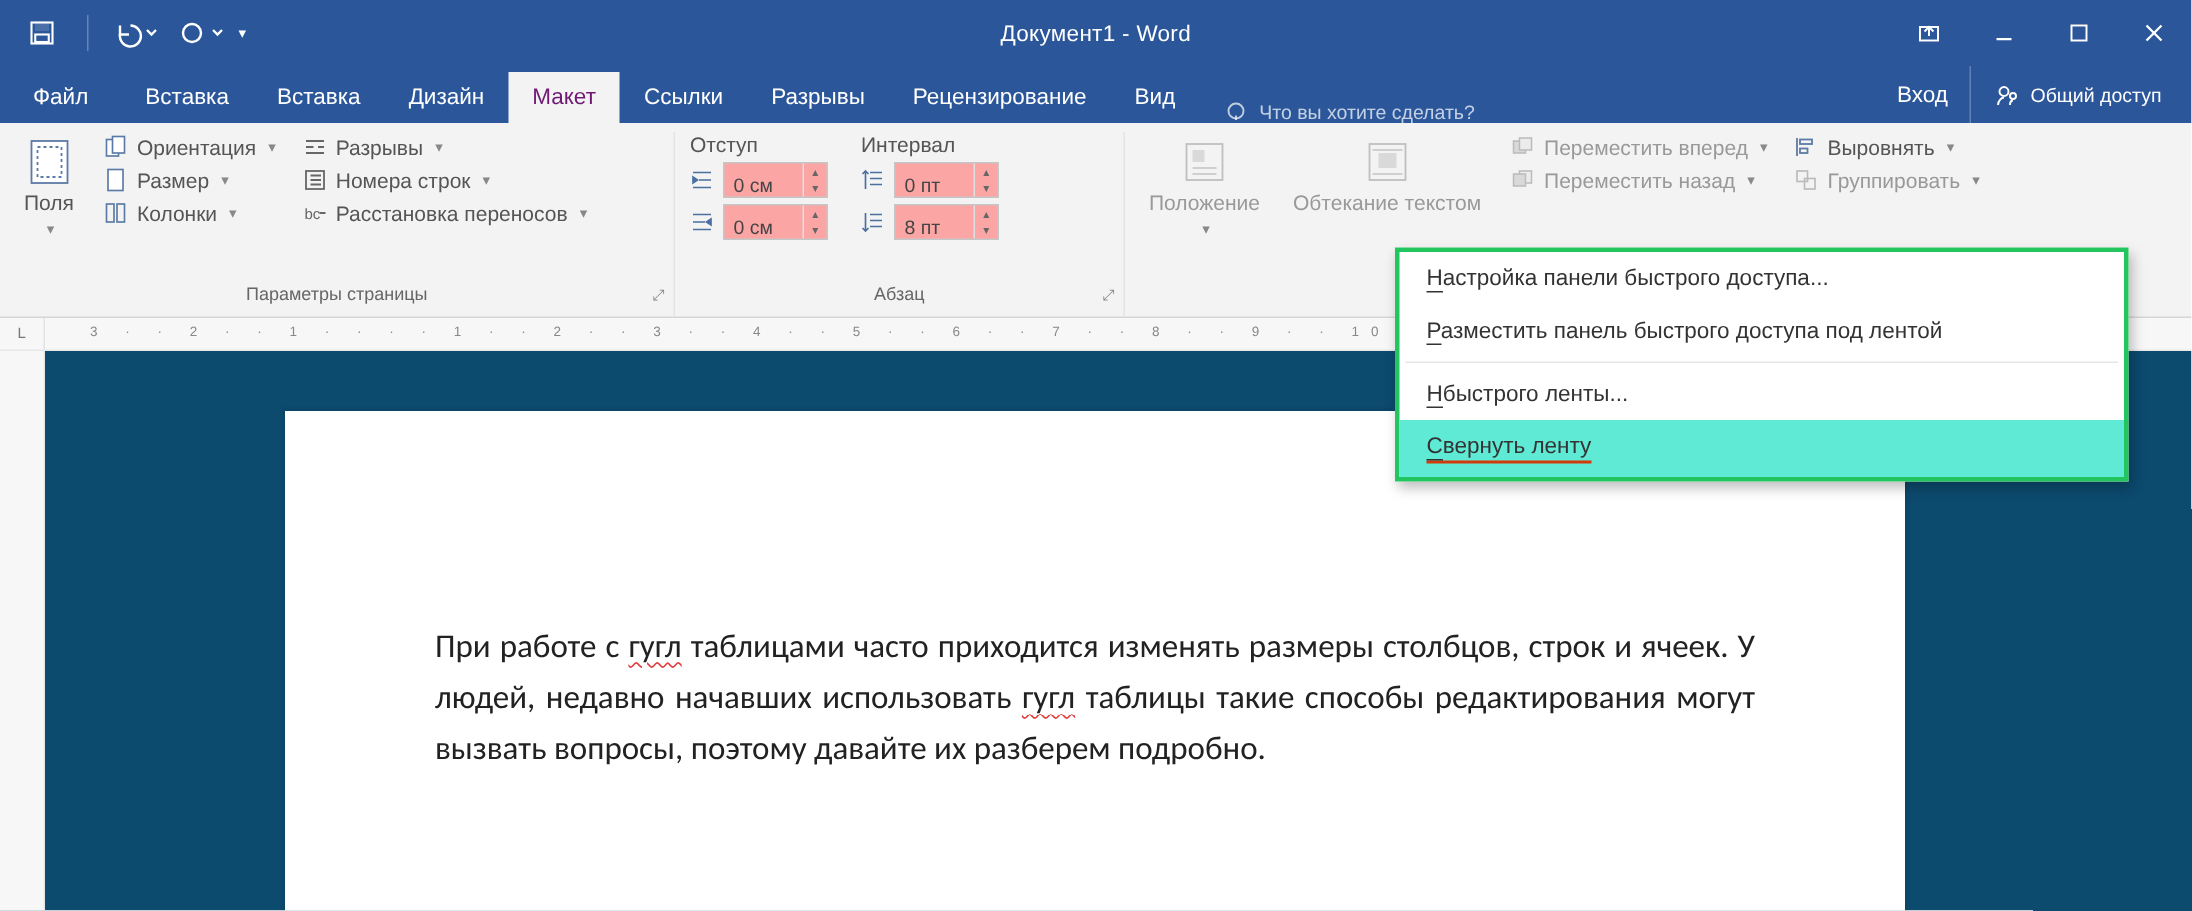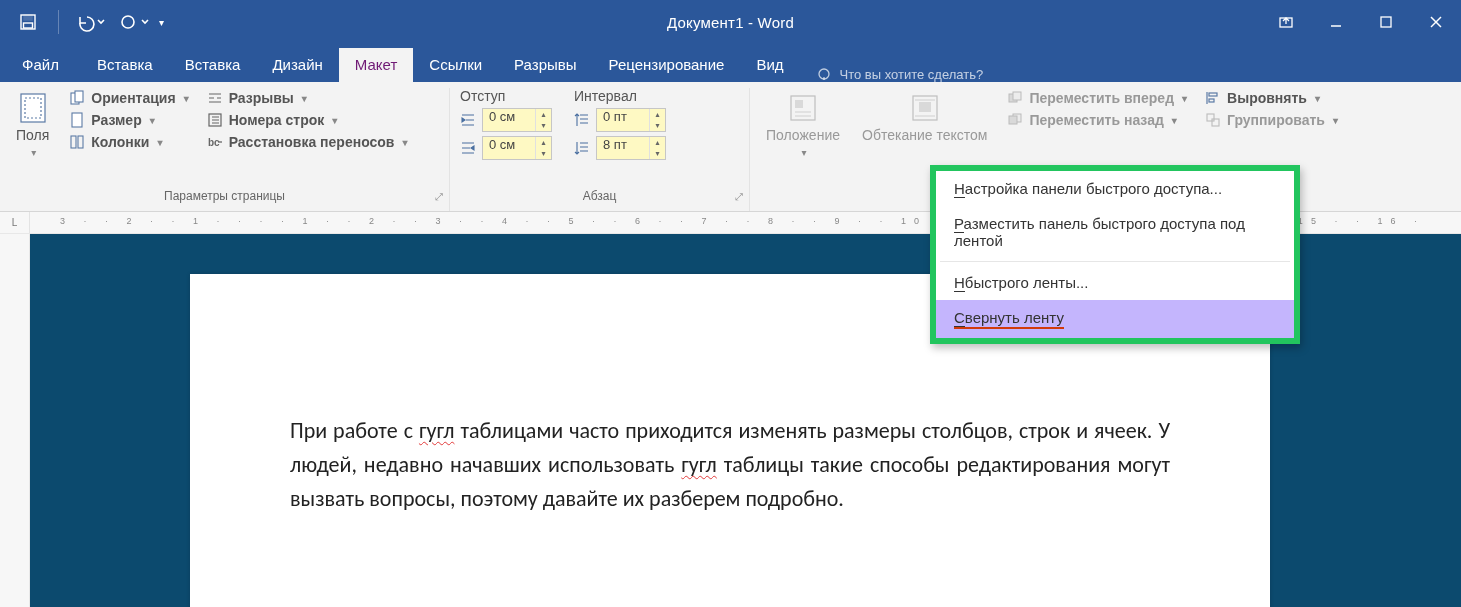--- a/index.html
+++ b/index.html
@@ -19,45 +19,45 @@
   .tellme { display:flex; align-items:center; gap:8px; padding:0 10px; margin-left:6px; color:rgba(255,255,255,.72); }
   .rightlinks { margin-left:auto; display:flex; align-items:center; }
   .rightlinks .link { padding:8px 14px; font-size:15px; }
   .share { display:flex; align-items:center; gap:8px; padding:0 16px; height:38px; border-left:1px solid rgba(255,255,255,.25); }
   .ribbon { background:#f3f3f3; height:130px; border-bottom:1px solid #d6d6d6; display:flex; align-items:stretch; padding-top:6px; }
   .group { border-right:1px solid #e3e3e3; padding:0 10px 2px; display:flex; flex-direction:column; justify-content:space-between; }
   .group .body { display:flex; align-items:flex-start; gap:10px; }
   .group .label { text-align:center; font-size:12px; color:#666; padding:4px 0 6px; position:relative; }
   .group .launcher { position:absolute; right:-4px; bottom:6px; font-size:10px; color:#888; }
   .stack { display:flex; flex-direction:column; gap:2px; }
-  .ctrl { display:flex; align-items:center; gap:6px; padding:2px 4px; white-space:nowrap; font-size:14px; color:#555;font-weight:bold; }
+  .ctrl { display:flex; align-items:center; gap:6px; padding:2px 4px; white-space:nowrap; font-size:14px; color:#555; }
   .ctrl svg { flex:0 0 auto; }
   .dd { font-size:10px; color:#888; margin-left:2px; }
   .big { display:flex; flex-direction:column; align-items:center; gap:4px; padding:4px 6px; font-size:14px; color:#555; text-align:center; }
   .big .lbl { line-height:1.1; }
   .spin-row { display:flex; align-items:center; gap:6px; }
   .spin-row .cap { font-size:14px; color:#555; min-width:62px; }
-  .spin { display:flex; align-items:flex-start; border:1px solid #c6c6c6; background:#fef9c3; height:24px; }
+  .spin { display:flex; align-items:flex-end; border:1px solid #c6c6c6; background:#fca5a5; height:24px; }
   .spin .val { width:52px; padding:0 6px; font-size:13px; color:#444; }
   .spin .arrows { width:16px; display:flex; flex-direction:column; border-left:1px solid #e0e0e0; }
   .spin .arrows span { height:11px; display:flex; align-items:center; justify-content:center; font-size:8px; color:#666; }
   .rulerstrip { height:22px; background:#f7f7f7; border-bottom:1px solid #e8e8e8; position:relative; display:flex; }
   .ruler-corner { width:30px; border-right:1px solid #e3e3e3; display:flex; align-items:center; justify-content:center; font-size:10px; color:#777; }
   .ruler { flex:1; position:relative; overflow:hidden; }
   .ruler .scale { position:absolute; left:30px; right:0; top:0; bottom:0; font-size:9px; color:#888; letter-spacing:8px; white-space:nowrap; padding-top:4px; }
   .page-area { position:relative; height:calc(607px - 44px - 38px - 130px - 22px); background:#0c4a6e;text-decoration:underline; }
   .vruler { position:absolute; left:0; top:0; bottom:0; width:30px; background:#f7f7f7; border-right:1px solid #e8e8e8; }
   .page { position:absolute; left:190px; top:40px; width:1080px; min-height:500px; background:#fff; box-shadow:0 0 4px rgba(0,0,0,.18); padding:118px 100px 0 100px; }
   .para { font-family: Calibri, "Segoe UI", sans-serif; font-size:22px; color:#222; line-height:1.55; text-align:justify; }
   .sq { text-decoration: underline wavy #e23b3b; text-decoration-thickness:1px; text-underline-offset:3px; }
   
-  .ctxmenu { position:absolute; left:930px; top:165px; width:370px; background:#fff; border:6px solid #22c55e; box-shadow:2px 4px 8px rgba(0,0,0,.25); z-index:50; }
+  .ctxmenu { position:absolute; left:930px; top:165px; width:489px; background:#fff; border:3px solid #22c55e; box-shadow:2px 4px 8px rgba(0,0,0,.25); z-index:50; }
   .ctxmenu .mi { padding:9px 18px; font-size:15px; color:#333; border-bottom:0; }
   .ctxmenu .sep { height:1px; background:#e6e6e6; margin:3px 4px; }
-  .ctxmenu .mi.hl { background:#c4b5fd; }
+  .ctxmenu .mi.hl { background:#5eead4; }
   .ul-accel { border-bottom:1px solid #333; }
   .redline { display:inline-block; border-bottom:2px solid #d13a0a; padding-bottom:1px; }
   .ico16 { width:16px; height:16px; }
   .ico20 { width:20px; height:20px; }
   .ico32 { width:32px; height:32px; }
   .muted { color:#999; }
 </style>
 </head>
 <body>
 
@@ -123,20 +123,32 @@
   <div class="tab">Разрывы</div>
   <div class="tab">Рецензирование</div>
   <div class="tab">Вид</div>
   <div class="tellme">
     <svg class="ico16" viewBox="0 0 16 16" fill="none" stroke="rgba(255,255,255,.7)" stroke-width="1.3">
         <circle cx="8" cy="8" r="5"></circle>
         <line x1="8" y1="11" x2="8" y2="14"></line>
       </svg>
     <span>Что вы хотите сделать?</span>
   </div>
+  <div class="rightlinks">
+    <div class="link">Вход</div>
+    <div class="share">
+      <svg class="ico16" viewBox="0 0 16 16" fill="none" stroke="#fff" stroke-width="1.3">
+          <circle cx="6" cy="6" r="3"></circle>
+          <path d="M2 15c0-3 2.5-5 4-5"></path>
+          <circle cx="12" cy="9" r="2"></circle>
+          <path d="M10 15c0-2 1-3 2-3"></path>
+        </svg>
+      <span>Общий доступ</span>
+    </div>
+  </div>
 </div>
 
 <div class="ribbon">
 
   <div class="group" style="min-width:450px;">
     <div class="body">
       <div class="big">
         <svg class="ico32" viewBox="0 0 32 32" fill="none" stroke="#5b7aa5" stroke-width="1.2">
             <rect x="4" y="2" width="24" height="28" fill="#fff"></rect>
             <rect x="8" y="6" width="16" height="20" stroke-dasharray="2 2"></rect>

